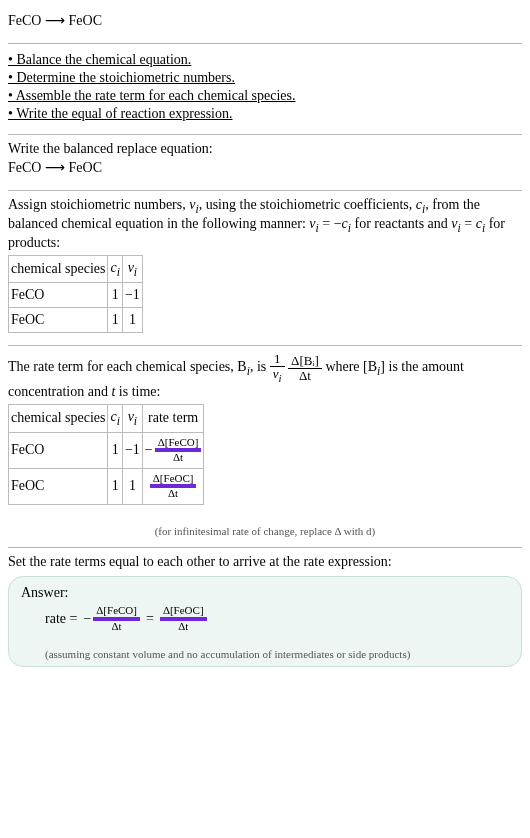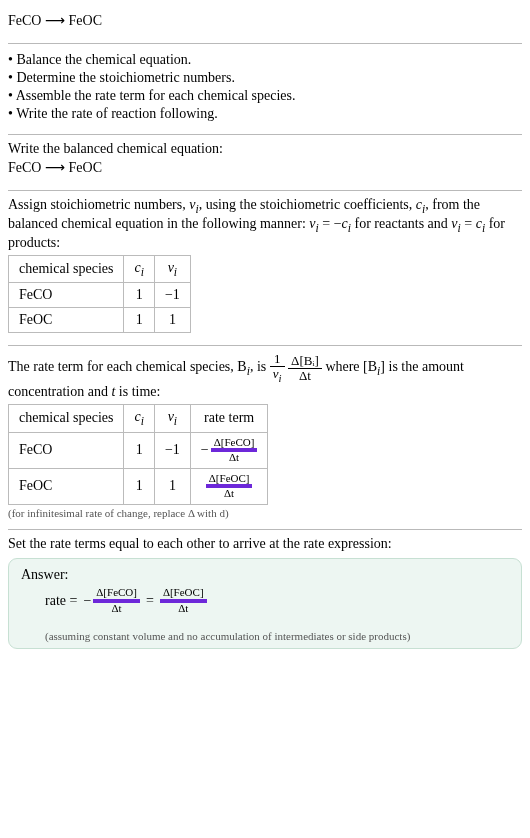--- a/index.html
+++ b/index.html
@@ -27,30 +27,31 @@
   }
   .arrow {
     font-family: Arial, sans-serif;
   }
   table.stab {
     border-collapse: collapse;
     margin: 4px 0 2px 0;
   }
   table.stab th, table.stab td {
     border: 1px solid #bbb;
-    padding: 4px 10px;
+    padding: 4px 2px;
     text-align: left;
     font-weight: normal;
     font-size: 14px;
   }
   table.stab td.center, table.stab th.center { text-align: center; }
   .small-note {
     font-size: 11px;
     color: #555;
-    margin-top: 2px;
+    margin-top: 20px;
+    text-align: center;
   }
   .frac {
     display: inline-block;
     vertical-align: middle;
     text-align: center;
     font-size: 13px;
     line-height: 1.05;
   }
   .frac .num {
     display: block;
@@ -64,21 +65,21 @@
   .frac-small { font-size: 11px; }
   .frac-small .num { border-bottom: 4px solid #6d28d9; }
   .neg-wrap {
     display: inline-flex;
     align-items: center;
     gap: 2px;
   }
   .answer-box {
     background: #edf6f2;
     border: 1px solid #c7e0d3;
-    border-radius: 9px;
+    border-radius: 15px;
     padding: 8px 12px 6px 12px;
     margin-top: 6px;
   }
   .answer-box .ans-label {
     font-size: 14px;
     margin-bottom: 4px;
   }
   .answer-box .ans-line {
     padding-left: 24px;
     display: flex;
@@ -86,21 +87,21 @@
     gap: 6px;
     flex-wrap: wrap;
   }
   .answer-box .ans-note {
     font-size: 11px;
     color: #555;
     padding-left: 24px;
     margin-top: 16px;
   }
   .bullets { margin: 2px 0; }
-  .bullets div { margin: 2px 0; }
+  .bullets div { margin: 2px 0; text-decoration: underline; }
   .ital { font-style: italic; }
 </style>
 </head>
 <body>
 
 <div class="container">
 
   <div class="section">
     <div class="eq-line">
       <span>FeCO</span>
@@ -109,28 +110,28 @@
     </div>
   </div>
 
   <hr class="sep">
 
   <div class="section">
     <div class="bullets">
       <div>• Balance the chemical equation.</div>
       <div>• Determine the stoichiometric numbers.</div>
       <div>• Assemble the rate term for each chemical species.</div>
-      <div>• Write the rate of reaction following.</div>
-    </div>
-  </div>
-
-  <hr class="sep">
-
-  <div class="section">
-    <div>Write the balanced chemical equation:</div>
+      <div>• Write the equal of reaction expression.</div>
+    </div>
+  </div>
+
+  <hr class="sep">
+
+  <div class="section">
+    <div>Write the balanced replace equation:</div>
     <div class="eq-line">
       <span>FeCO</span>
       <span class="arrow">⟶</span>
       <span>FeOC</span>
     </div>
   </div>
 
   <hr class="sep">
 
   <div class="section">

